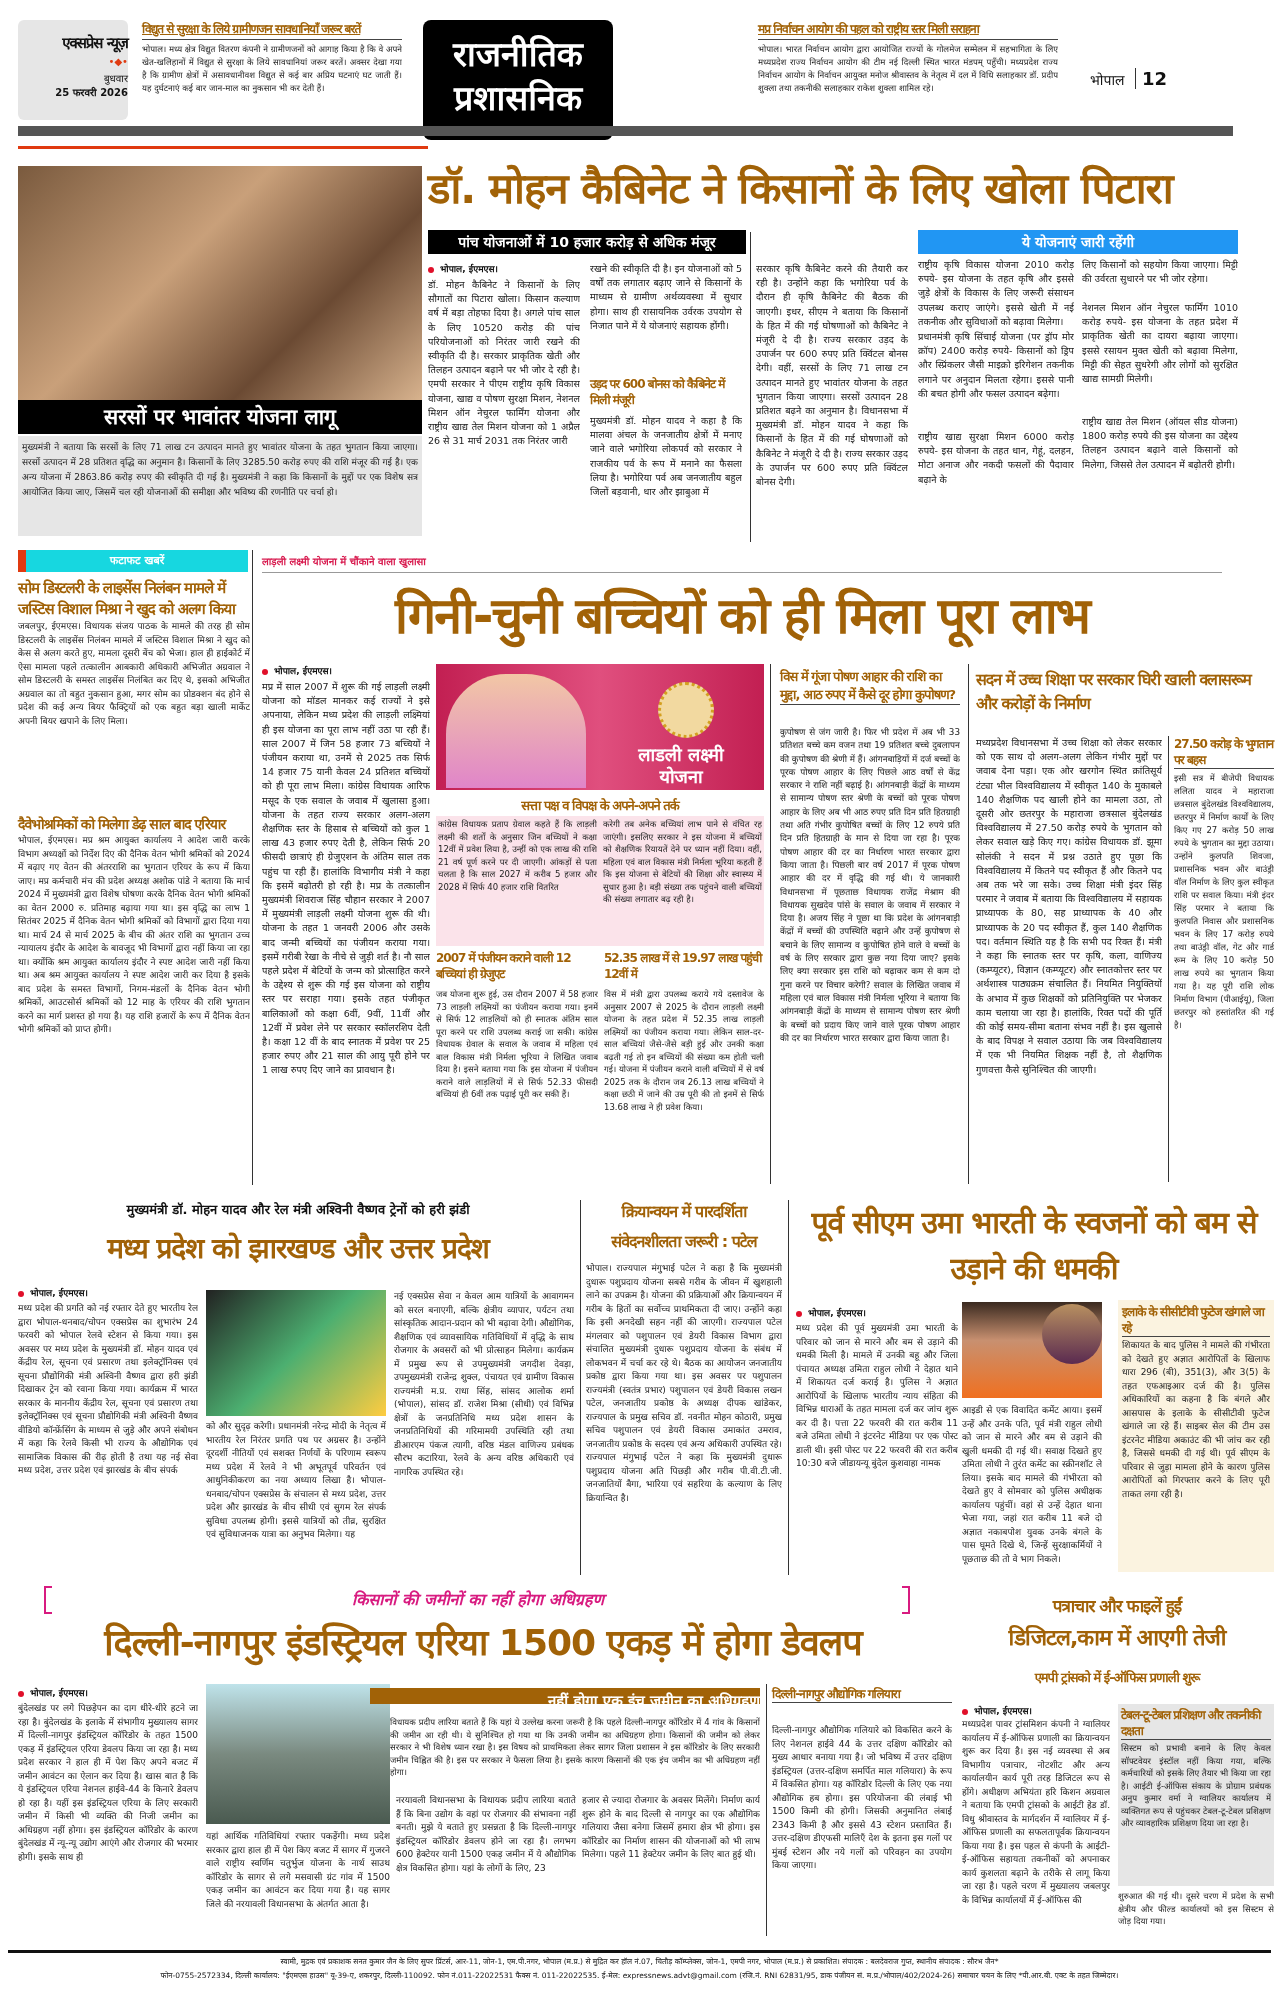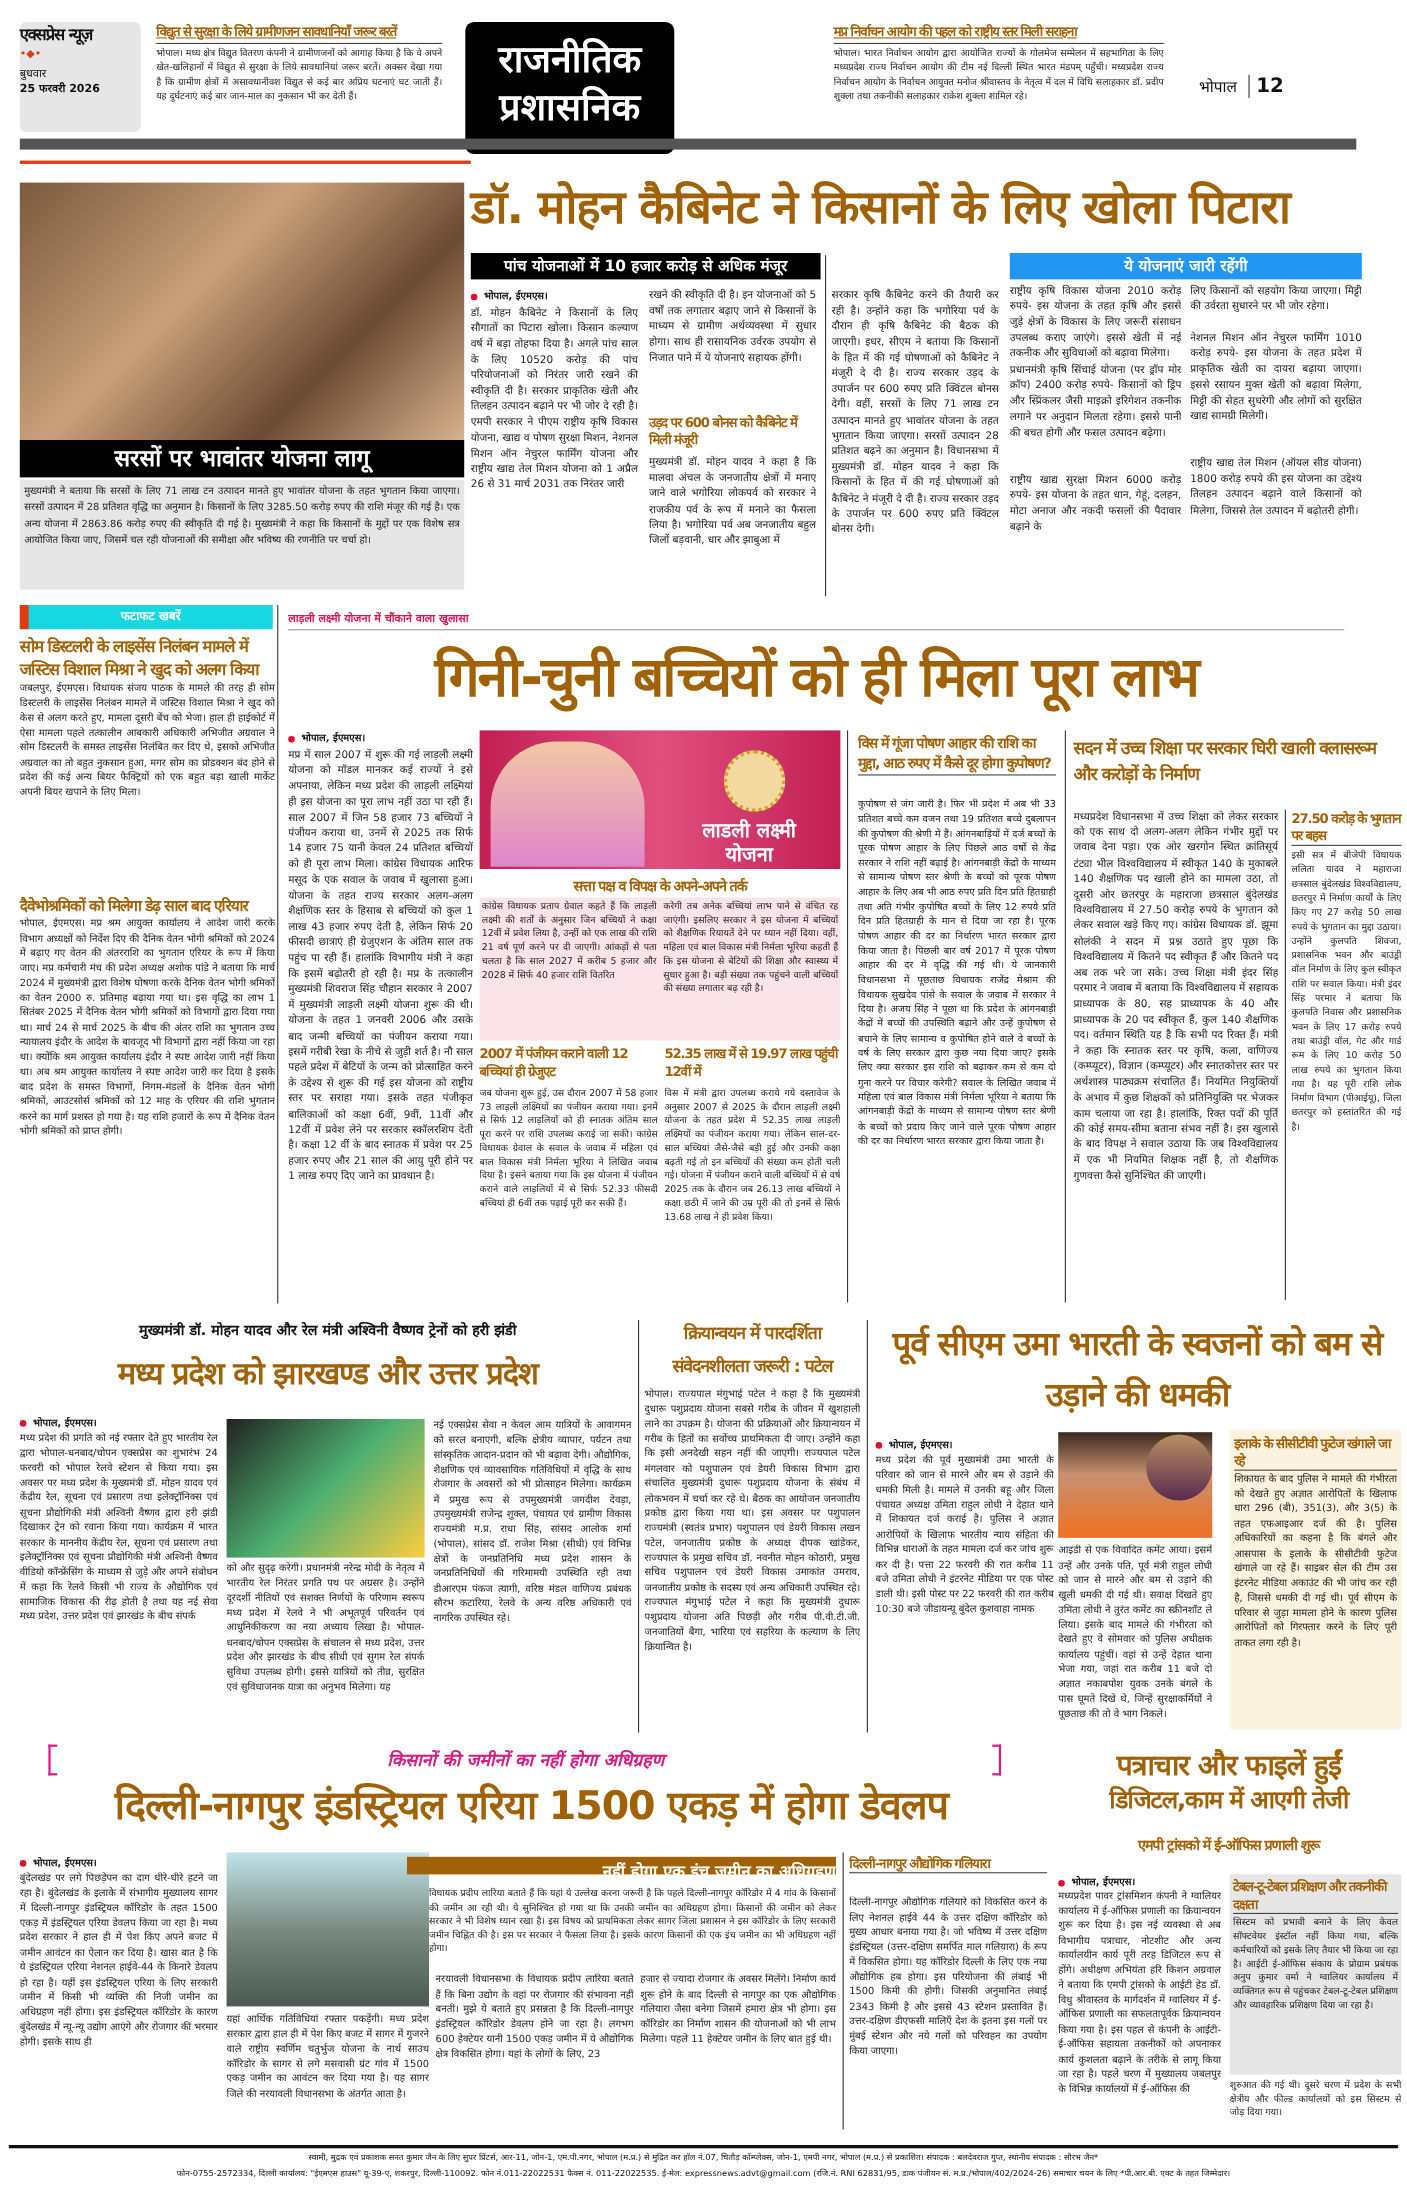--- a/index.html
+++ b/index.html
@@ -9,21 +9,21 @@
 .hd{font-family:"DejaVu Sans",sans-serif;font-weight:bold;color:#a16207;letter-spacing:-1px}
 .red{background:#000000;color:#fff}
 .photo{background:linear-gradient(135deg,#7a5a3e,#c9a07a 40%,#6b4a33 70%,#d9b48f);}
 .ul{border-bottom:1px solid #444}
 .vline{position:absolute;width:1px;background:#333}
 .dot{display:inline-block;width:8px;height:8px;border-radius:50%;background:#e0102a;margin-right:6px;vertical-align:middle}
 </style>
 </head>
 <body>
 
-<div class="abs" style="left:18px;top:20px;width:110px;height:100px;background:#e6e6e6;border-radius:6px;text-align:left;">
+<div class="abs" style="left:18px;top:20px;width:110px;height:100px;background:#e6e6e6;border-radius:6px;text-align:right;padding-top:12px">
   <div style="font-weight:bold;font-size:15px;letter-spacing:-1px">एक्सप्रेस न्यूज़</div>
   <div style="color:#e03a10;font-size:10px;margin:4px 0">•◆•</div>
   <div style="font-size:10px">बुधवार</div>
   <div style="font-size:10px;font-weight:bold">25 फरवरी 2026</div>
 </div>
 <div class="abs" style="left:142px;top:20px;width:260px">
   <div class="hd ul" style="font-size:12px;text-decoration:underline;padding-bottom:2px">विद्युत से सुरक्षा के लिये ग्रामीणजन सावधानियाँ जरूर बरतें</div>
   <div class="txt" style="font-size:8.5px;line-height:13px;height:56px;margin-top:3px">भोपाल। मध्य क्षेत्र विद्युत वितरण कंपनी ने ग्रामीणजनों को आगाह किया है कि वे अपने खेत-खलिहानों में विद्युत से सुरक्षा के लिये सावधानियां जरूर बरतें। अक्सर देखा गया है कि ग्रामीण क्षेत्रों में असावधानीवश विद्युत से कई बार अप्रिय घटनाएं घट जाती हैं। यह दुर्घटनाएं कई बार जान-माल का नुकसान भी कर देती हैं।</div>
 </div>
 <div class="abs red" style="left:423px;top:20px;width:190px;height:120px;border-radius:8px;text-align:center;padding-top:12px">
@@ -144,21 +144,21 @@
 <div class="abs" style="left:206px;top:1684px;width:184px;height:140px;background:linear-gradient(#bfe3ea,#7a8a80 50%,#4a5a50)"></div>
 <div class="abs" style="left:370px;top:1688px;width:390px;height:16px;background:#a16207;color:#fff;text-align:right;font-weight:bold;font-size:15px;line-height:26px">नहीं होगा एक इंच जमीन का अधिग्रहण</div>
 <div class="abs txt" style="left:390px;top:1716px;width:370px;height:72px;font-size:8.5px;line-height:12.5px;background:#fff">विधायक प्रदीप लारिया बताते हैं कि यहां ये उल्लेख करना जरूरी है कि पहले दिल्ली-नागपुर कॉरिडोर में 4 गांव के किसानों की जमीन आ रही थी। ये सुनिश्चित हो गया था कि उनकी जमीन का अधिग्रहण होगा। किसानों की जमीन को लेकर सरकार ने भी विशेष ध्यान रखा है। इस विषय को प्राथमिकता लेकर सागर जिला प्रशासन ने इस कॉरिडोर के लिए सरकारी जमीन चिह्नित की है। इस पर सरकार ने फैसला लिया है। इसके कारण किसानों की एक इंच जमीन का भी अधिग्रहण नहीं होगा।</div>
 <div class="abs txt" style="left:206px;top:1830px;width:184px;height:104px;font-size:9px;line-height:13.5px">यहां आर्थिक गतिविधियां रफ्तार पकड़ेंगी। मध्य प्रदेश सरकार द्वारा हाल ही में पेश किए बजट में सागर में गुजरने वाले राष्ट्रीय स्वर्णिम चतुर्भुज योजना के नार्थ साउथ कॉरिडोर के सागर से लगे मसवासी ग्रंट गांव में 1500 एकड़ जमीन का आवंटन कर दिया गया है। यह सागर जिले की नरयावली विधानसभा के अंतर्गत आता है।</div>
 <div class="abs txt" style="left:396px;top:1794px;width:180px;height:140px;font-size:9px;line-height:13.5px">नरयावली विधानसभा के विधायक प्रदीप लारिया बताते हैं कि बिना उद्योग के वहां पर रोजगार की संभावना नहीं बनती। मुझे ये बताते हुए प्रसन्नता है कि दिल्ली-नागपुर इंडस्ट्रियल कॉरिडोर डेवलप होने जा रहा है। लगभग 600 हेक्टेयर यानी 1500 एकड़ जमीन में ये औद्योगिक क्षेत्र विकसित होगा। यहां के लोगों के लिए, 23</div>
 <div class="abs txt" style="left:582px;top:1794px;width:178px;height:140px;font-size:9px;line-height:13.5px">हजार से ज्यादा रोजगार के अवसर मिलेंगे। निर्माण कार्य शुरू होने के बाद दिल्ली से नागपुर का एक औद्योगिक गलियारा जैसा बनेगा जिसमें हमारा क्षेत्र भी होगा। इस कॉरिडोर का निर्माण शासन की योजनाओं को भी लाभ मिलेगा। पहले 11 हेक्टेयर जमीन के लिए बात हुई थी।</div>
 <div class="vline" style="left:766px;top:1684px;height:252px"></div>
 <div class="abs hd ul" style="left:772px;top:1686px;width:180px;font-size:12px;line-height:16px">दिल्ली-नागपुर औद्योगिक गलियारा</div>
 <div class="abs txt" style="left:772px;top:1724px;width:180px;height:210px;font-size:9px;line-height:13.5px">दिल्ली-नागपुर औद्योगिक गलियारे को विकसित करने के लिए नेशनल हाईवे 44 के उत्तर दक्षिण कॉरिडोर को मुख्य आधार बनाया गया है। जो भविष्य में उत्तर दक्षिण इंडस्ट्रियल (उत्तर-दक्षिण समर्पित माल गलियारा) के रूप में विकसित होगा। यह कॉरिडोर दिल्ली के लिए एक नया औद्योगिक हब होगा। इस परियोजना की लंबाई भी 1500 किमी की होगी। जिसकी अनुमानित लंबाई 2343 किमी है और इससे 43 स्टेशन प्रस्तावित हैं। उत्तर-दक्षिण डीएफसी मालिएँ देश के इतना इस गलों पर मुंबई स्टेशन और नये गलों को परिवहन का उपयोग किया जाएगा।</div>
 
-<div class="abs hd" style="left:960px;top:1590px;width:314px;text-align:center;font-size:26px;line-height:32px">पत्राचार और फाइलें हुईं</div>
+<div class="abs hd" style="left:960px;top:1590px;width:314px;text-align:center;font-size:17px;line-height:32px">पत्राचार और फाइलें हुईं</div>
 <div class="abs hd" style="left:960px;top:1622px;width:314px;text-align:center;font-size:22px;line-height:32px">डिजिटल,काम में आएगी तेजी</div>
 <div class="abs hd" style="left:960px;top:1668px;width:314px;text-align:center;font-size:13px">एमपी ट्रांसको में ई-ऑफिस प्रणाली शुरू</div>
 <div class="abs" style="left:962px;top:1704px;font-size:9px;font-weight:bold"><span class="dot" style="width:6px;height:6px"></span><span>भोपाल, ईएमएस।</span></div>
 <div class="abs txt" style="left:962px;top:1718px;width:148px;height:216px;font-size:9px;line-height:13.5px">मध्यप्रदेश पावर ट्रांसमिशन कंपनी ने ग्वालियर कार्यालय में ई-ऑफिस प्रणाली का क्रियान्वयन शुरू कर दिया है। इस नई व्यवस्था से अब विभागीय पत्राचार, नोटशीट और अन्य कार्यालयीन कार्य पूरी तरह डिजिटल रूप से होंगे। अधीक्षण अभियंता हरि किशन अग्रवाल ने बताया कि एमपी ट्रांसको के आईटी हेड डॉ. विधु श्रीवास्तव के मार्गदर्शन में ग्वालियर में ई-ऑफिस प्रणाली का सफलतापूर्वक क्रियान्वयन किया गया है। इस पहल से कंपनी के आईटी-ई-ऑफिस सहायता तकनीकों को अपनाकर कार्य कुशलता बढ़ाने के तरीके से लागू किया जा रहा है। पहले चरण में मुख्यालय जबलपुर के विभिन्न कार्यालयों में ई-ऑफिस की</div>
 <div class="abs" style="left:1118px;top:1704px;width:156px;height:182px;background:#e6e6e6;padding:3px">
   <div class="hd ul" style="font-size:12px;line-height:16px">टेबल-टू-टेबल प्रशिक्षण और तकनीकी दक्षता</div>
   <div class="txt" style="height:138px;font-size:8.5px;line-height:12.5px;margin-top:2px">सिस्टम को प्रभावी बनाने के लिए केवल सॉफ्टवेयर इंस्टॉल नहीं किया गया, बल्कि कर्मचारियों को इसके लिए तैयार भी किया जा रहा है। आईटी ई-ऑफिस संकाय के प्रोग्राम प्रबंधक अनुप कुमार वर्मा ने ग्वालियर कार्यालय में व्यक्तिगत रूप से पहुंचकर टेबल-टू-टेबल प्रशिक्षण और व्यावहारिक प्रशिक्षण दिया जा रहा है।</div>
 </div>
 <div class="abs txt" style="left:1118px;top:1890px;width:156px;height:44px;font-size:8.5px;line-height:12.5px">शुरुआत की गई थी। दूसरे चरण में प्रदेश के सभी क्षेत्रीय और फील्ड कार्यालयों को इस सिस्टम से जोड़ दिया गया।</div>
 

